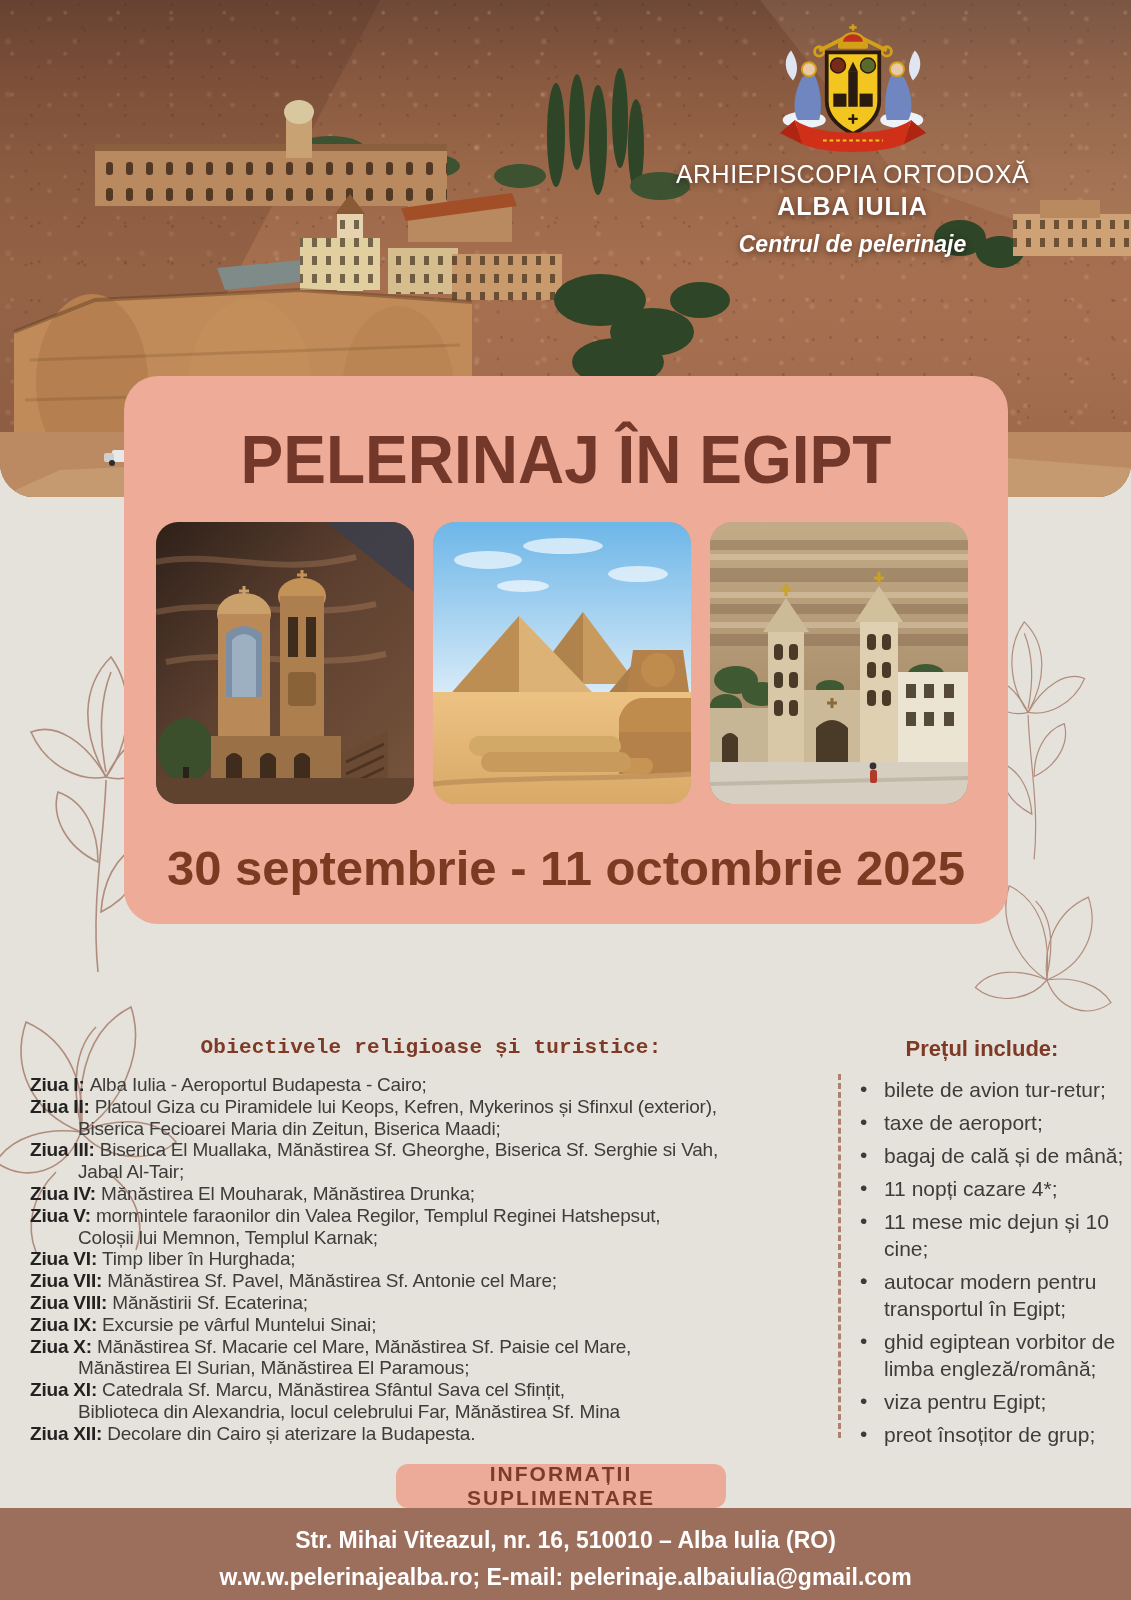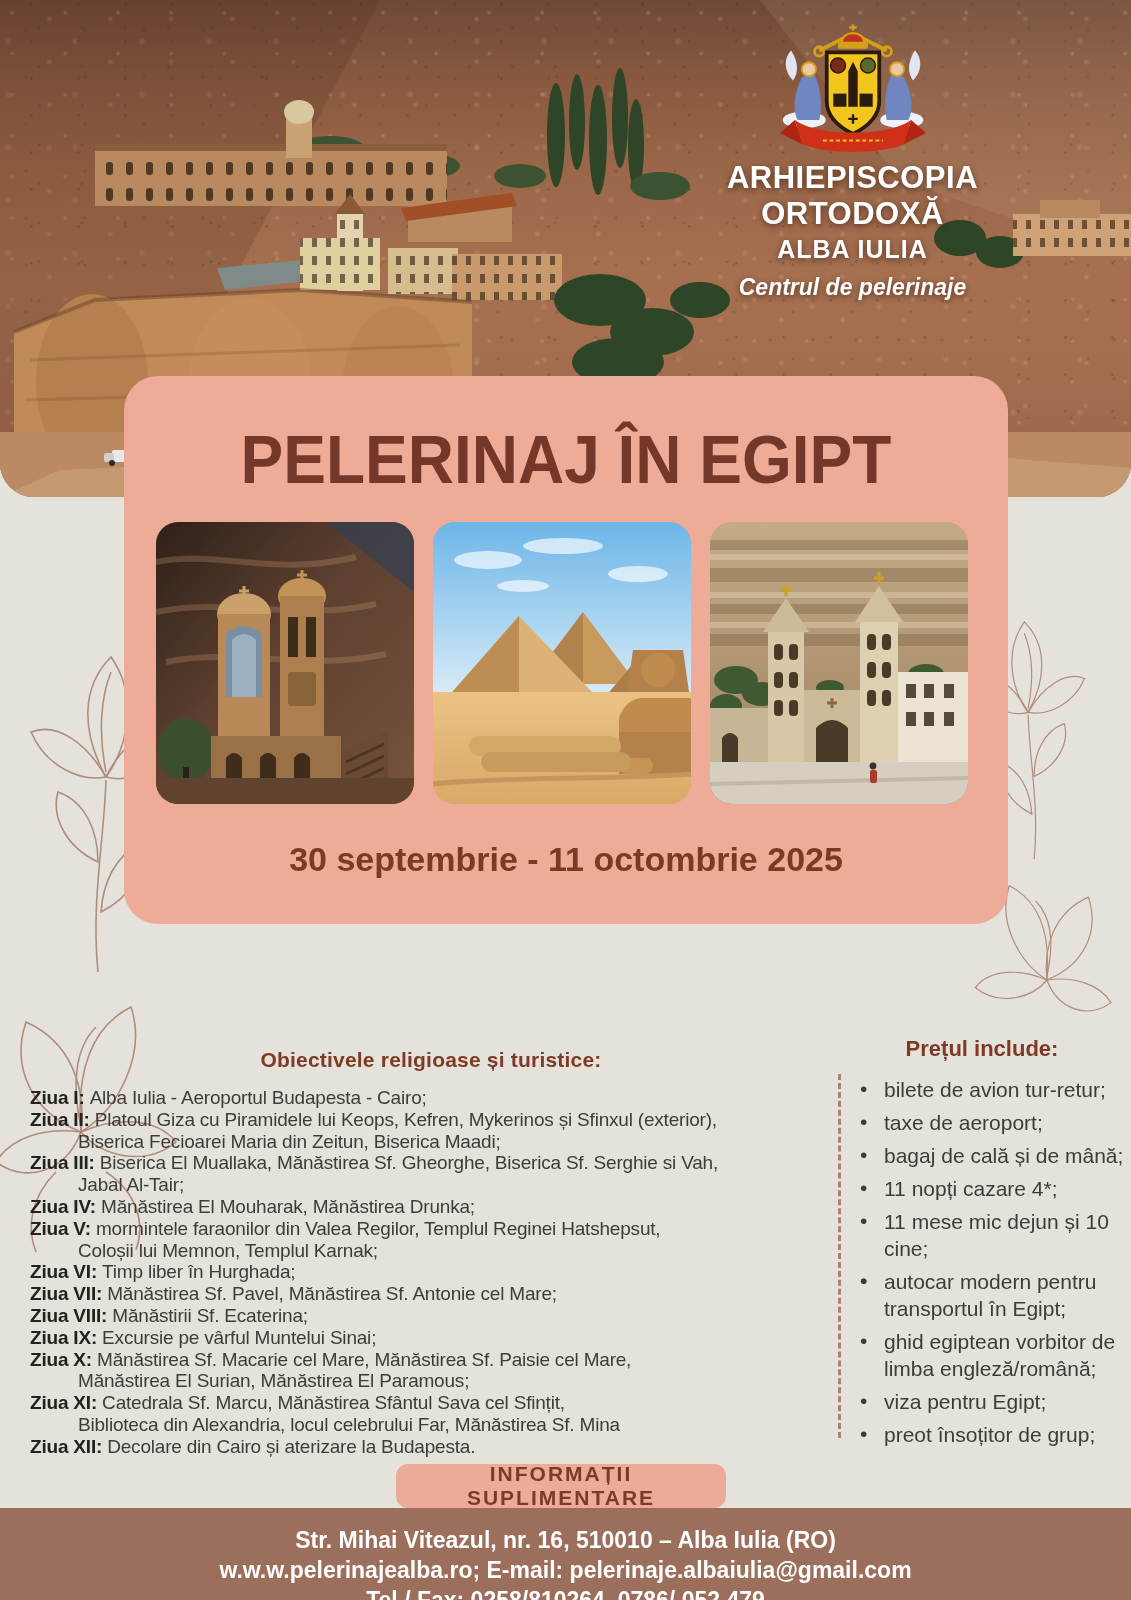--- a/index.html
+++ b/index.html
@@ -15,65 +15,65 @@
       radial-gradient(circle 3px at 44% 64%, rgba(58,30,20,.26), transparent 70%),
       radial-gradient(circle 6px at 12% 78%, rgba(244,214,186,.18), transparent 70%),
       radial-gradient(circle 3px at 91% 71%, rgba(62,34,22,.28), transparent 70%),
       linear-gradient(180deg,#6e4937 0%,#88593f 16%,#9a6749 34%,#a67050 56%,#a26c4e 78%,#9a6748 100%);
     background-size:53px 41px,47px 37px,61px 43px,59px 47px,67px 53px,43px 39px,100% 100%;}
   .hero-svg{position:absolute;left:0;top:0;}
 
   .org-block{position:absolute;left:655px;top:22px;width:395px;text-align:center;color:#fff;
              text-shadow:0 2px 6px rgba(30,10,5,.55);}
   .org-crest{display:block;margin:0 auto 6px auto;}
-  .org-line1{font-size:31px;font-weight:bold;letter-spacing:.5px;}
+  .org-line1{font-size:25px;font-weight:normal;letter-spacing:.5px;}
   .org-line2{font-size:25px;font-weight:bold;letter-spacing:1px;margin-top:3px;}
   .org-line3{font-size:23px;font-weight:bold;font-style:italic;margin-top:10px;}
 
   
   .main-card{position:absolute;left:124px;top:376px;width:884px;height:548px;background:#edab98;
              border-radius:34px;z-index:3;}
   .card-title{margin:0;padding-top:40px;text-align:center;font-size:64px;font-weight:bold;
               color:#73382a;letter-spacing:0;transform:scaleY(1.08);transform-origin:top center;}
   .gallery{position:absolute;left:32px;top:146px;display:flex;gap:19px;}
   .photo{width:258px;height:282px;border-radius:22px;overflow:hidden;background:#caa06b;}
-  .card-date{position:absolute;left:0;top:464px;width:100%;text-align:center;font-size:34px;
+  .card-date{position:absolute;left:0;top:464px;width:100%;text-align:center;font-size:49px;
              font-weight:bold;color:#7b3a22;}
 
   
   .price-pill{position:absolute;left:348px;top:921px;width:424px;height:92px;background:#fbf2e4;
               border-radius:34px;display:flex;align-items:center;justify-content:center;gap:13px;z-index:3;}
   .price-label{font-size:45px;color:#f09a4a;}
   .price-value{font-size:48px;font-weight:bold;color:#f09a4a;letter-spacing:-1px;}
 
   
   .itinerary-col{position:absolute;left:30px;top:1036px;width:802px;z-index:3;}
   .itin-heading{width:100%;text-align:center;font-size:21px;font-weight:bold;color:#7e3a26;
-                margin:12px 0 15px 0;letter-spacing:.2px;}
+                margin:0 0 15px 0;letter-spacing:.2px;font-family:Liberation Mono, monospace;}
   .itin-line{font-size:19px;line-height:21.8px;color:#3e3c3a;white-space:nowrap;letter-spacing:-.2px;}
   .itin-line .day-label{font-weight:bold;color:#232221;}
   .itin-line.cont{padding-left:48px;}
 
   
   .includes-divider{position:absolute;left:838px;top:1074px;height:364px;border-left:3px dashed #ad8071;z-index:3;}
   .includes-col{position:absolute;left:858px;top:1036px;width:266px;z-index:3;}
   .includes-heading{width:220px;margin:0 0 14px 14px;text-align:center;font-size:22px;font-weight:bold;
                     color:#7e3a26;}
   .includes-list{list-style:none;margin:0;padding:0;}
   .includes-list li{position:relative;padding-left:26px;font-size:21px;line-height:27px;color:#3e3c3a;
                     margin-bottom:6px;}
   .includes-list .dot{position:absolute;left:2px;top:-1px;font-size:21px;color:#3e3c3a;}
 
   
   .info-button{position:absolute;left:396px;top:1464px;width:330px;height:44px;background:#ecab98;
                border-radius:12px;color:#7c3b28;font-weight:bold;font-size:21px;letter-spacing:2px;
                display:flex;align-items:center;justify-content:center;border:none;cursor:pointer;z-index:4;}
   .footer{position:absolute;left:0;top:1508px;width:1131px;height:92px;background:#9c6f5d;color:#fff;
           text-align:center;z-index:4;}
-  .footer-line{font-size:23px;font-weight:bold;line-height:30px;}
+  .footer-line{font-size:23px;font-weight:bold;line-height:30px;margin-top:7px;}
   .footer-line:first-child{margin-top:17px;}
 
   
   .floral{position:absolute;z-index:1;}
   .floral-left{left:-14px;top:612px;}
   .floral-right{right:-14px;top:588px;transform:scaleX(-1);}
 </style>
 </head>
 <body>
 

